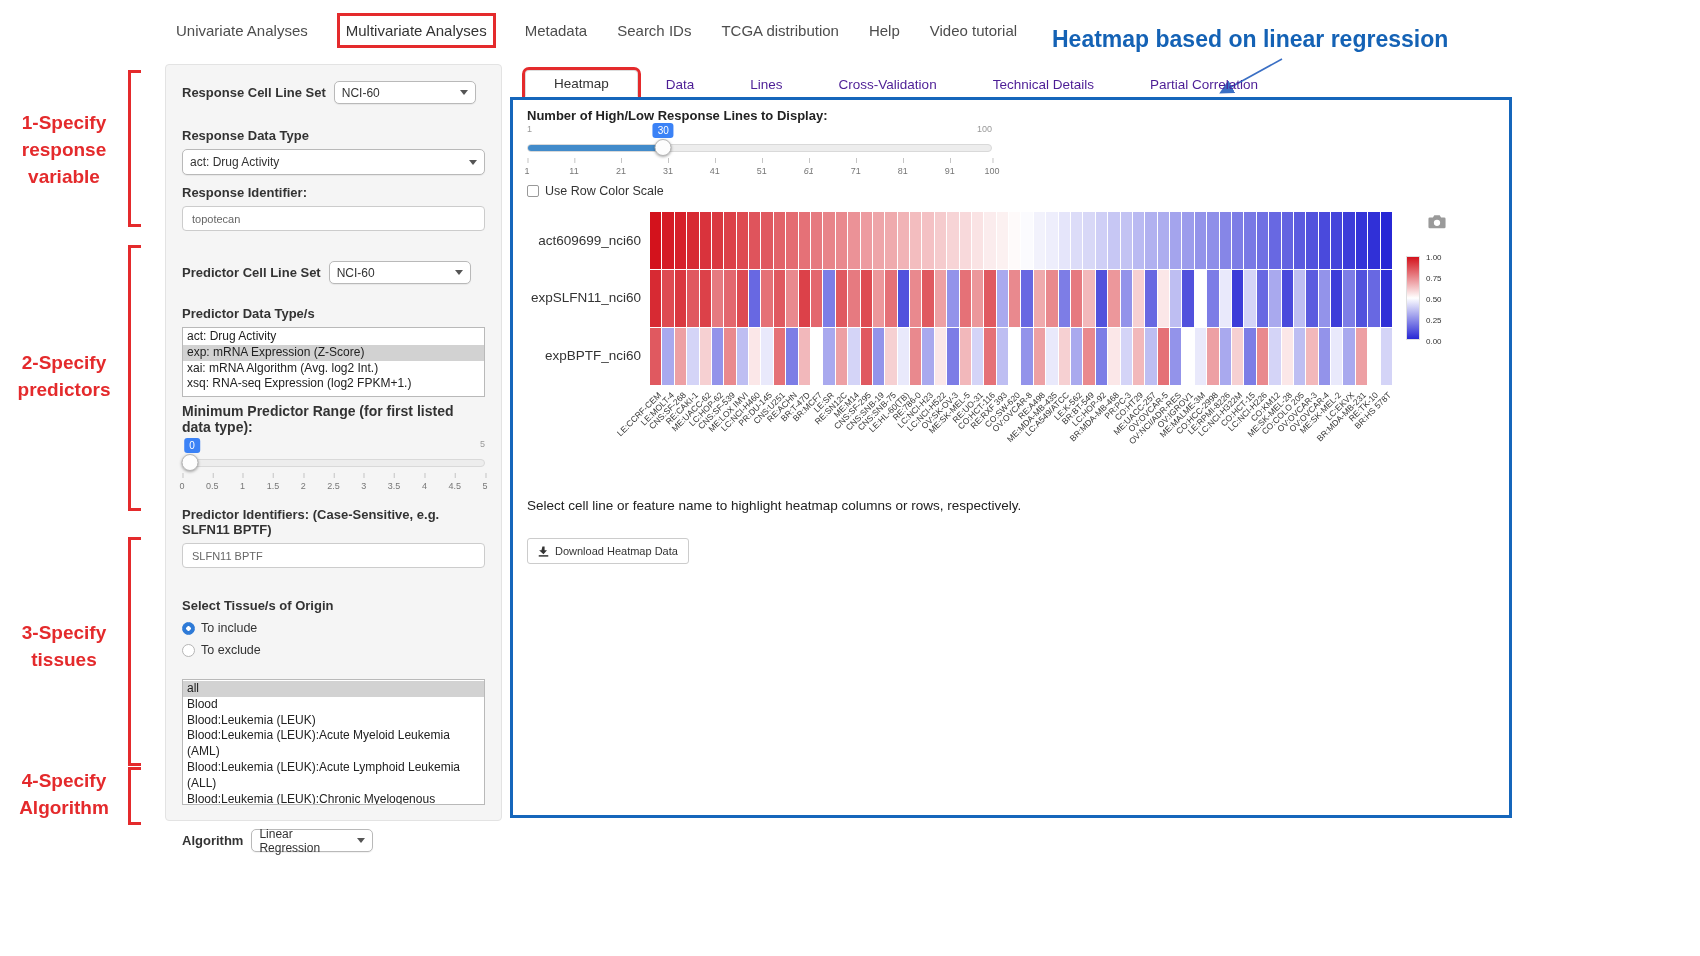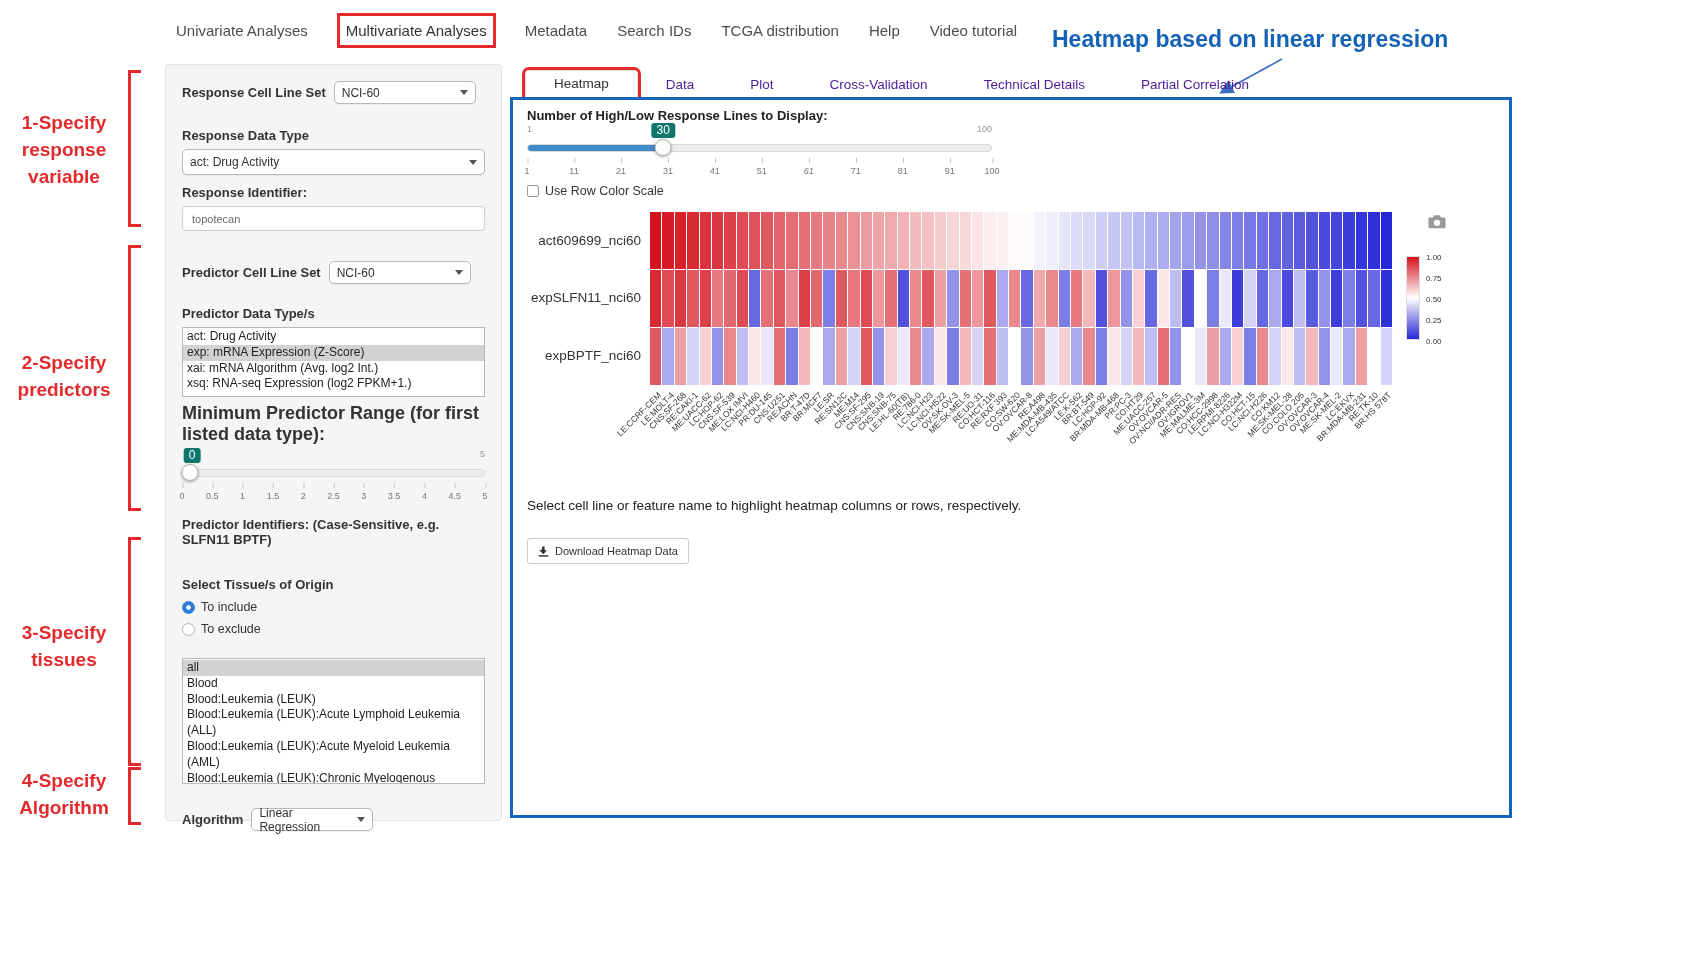--- a/index.html
+++ b/index.html
@@ -44,21 +44,21 @@
   .radio{width:13px;height:13px;border-radius:50%;border:1px solid #b5b5b5;background:#fff;display:inline-block;flex:0 0 auto}
   .radio.sel{border-color:#2e7ad7;background:radial-gradient(circle at center,#fff 0 2px,#2e7ad7 2.5px)}
   .radio-label{font-size:12.5px;color:#333}
 
   
   .slider-wrap{position:relative;height:58px}
   .side-slider{margin-top:4px;width:100%}
   .main-slider{position:absolute;left:14px;top:24px;width:465px}
   .s-min{position:absolute;left:0;top:0;font-size:9px;color:#999}
   .s-max{position:absolute;right:0;top:0;font-size:9px;color:#999}
-  .s-tooltip{position:absolute;top:-1px;transform:translateX(-50%);background:#0f766e;color:#fff;font-size:12px;padding:0 5px;border-radius:3px;line-height:15px;z-index:3}
+  .s-tooltip{position:absolute;top:-1px;transform:translateX(-50%);background:#3b82f6;color:#fff;font-size:10px;padding:0 5px;border-radius:3px;line-height:15px;z-index:3}
   .s-track{position:absolute;left:0;right:0;top:20px;height:8px;background:#ededed;border:1px solid #d9d9d9;border-radius:4px;overflow:hidden}
   .s-fill{height:100%;background:#428bca}
   .s-handle{position:absolute;top:15px;width:17px;height:17px;border-radius:50%;background:#fdfdfd;border:1px solid #b5b5b5;box-shadow:0 1px 3px rgba(0,0,0,.35);transform:translateX(-50%);z-index:2;cursor:pointer}
   .s-ticks{position:absolute;left:0;right:0;top:34px;height:22px}
   .s-tick{position:absolute;transform:translateX(-50%);font-size:9px;color:#777;top:8px}
   .s-tick::before{content:"";position:absolute;left:50%;top:-8px;width:1px;height:5px;background:#c5c5c5}
 
   
   .tabsbar{position:absolute;left:513px;top:68px;display:flex;align-items:flex-end;font-size:13.5px;height:29px}
   .tab{padding:5px 28px;cursor:pointer;white-space:nowrap}
@@ -153,21 +153,21 @@
   </div>
 
   <label class="blabel mt22">Predictor Data Type/s</label>
   <div class="listbox h68 mt6">
     <div class="opt">act: Drug Activity</div>
     <div class="opt selected">exp: mRNA Expression (Z-Score)</div>
     <div class="opt">xai: mRNA Algorithm (Avg. log2 Int.)</div>
     <div class="opt">xsq: RNA-seq Expression (log2 FPKM+1.)</div>
   </div>
 
-  <label class="blabel mt6" style="font-size:18px">Minimum Predictor Range (for first listed data type):</label>
+  <label class="blabel mt6" style="font-size:14px">Minimum Predictor Range (for first listed data type):</label>
   <div class="slider-wrap side-slider">
     <span class="s-max">5</span>
     <div class="s-tooltip" style="left: max(10px, 0%);">0</div>
     <div class="s-track">
         <div class="s-fill" style="width: 0%;"></div>
       </div>
     <div class="s-handle" style="left: max(8px, 0%);"></div>
     <div class="s-ticks">
       <span class="s-tick" style="left: 0%;">0</span>
       <span class="s-tick" style="left: 10%;">0.5</span>
@@ -177,54 +177,55 @@
       <span class="s-tick" style="left: 50%;">2.5</span>
       <span class="s-tick" style="left: 60%;">3</span>
       <span class="s-tick" style="left: 70%;">3.5</span>
       <span class="s-tick" style="left: 80%;">4</span>
       <span class="s-tick" style="left: 90%;">4.5</span>
       <span class="s-tick" style="left: 100%;">5</span>
     </div>
   </div>
 
   <label class="blabel mt10">Predictor Identifiers: (Case-Sensitive, e.g. SLFN11 BPTF)</label>
+  <input class="text-input mt6" value="SLFN11 BPTF" style="">
 
   <label class="blabel mt30">Select Tissue/s of Origin</label>
   <div class="radio-row">
     <span class="radio sel"></span>
     <span class="radio-label">To include</span>
   </div>
   <div class="radio-row">
     <span class="radio"></span>
     <span class="radio-label">To exclude</span>
   </div>
 
   <div class="listbox h126 mt22">
     <div class="opt selected">all</div>
     <div class="opt">Blood</div>
     <div class="opt">Blood:Leukemia (LEUK)</div>
+    <div class="opt">Blood:Leukemia (LEUK):Acute Myeloid Leukemia (AML)</div>
     <div class="opt">Blood:Leukemia (LEUK):Acute Lymphoid Leukemia (ALL)</div>
-    <div class="opt">Blood:Leukemia (LEUK):Acute Myeloid Leukemia (AML)</div>
     <div class="opt">Blood:Leukemia (LEUK):Chronic Myelogenous Leukemia (CML)</div>
   </div>
 
   <div class="inline-row mt24">
     <label class="blabel">Algorithm</label>
     <div class="fselect w118">
       <span>Linear Regression</span>
       <span class="caret"></span>
     </div>
   </div>
 
 </aside>
 
 <div class="tabsbar">
   <span class="tab tab-active">Heatmap</span>
   <span class="tab tab-link">Data</span>
-  <span class="tab tab-link">Plot</span>
+  <span class="tab tab-link">Lines</span>
   <span class="tab tab-link">Cross-Validation</span>
   <span class="tab tab-link">Technical Details</span>
   <span class="tab tab-link">Partial Correlation</span>
 </div>
 
 <section class="panel">
 
   <div class="pslider-label">Number of High/Low Response Lines to Display:</div>
 
   <div class="slider-wrap main-slider">

